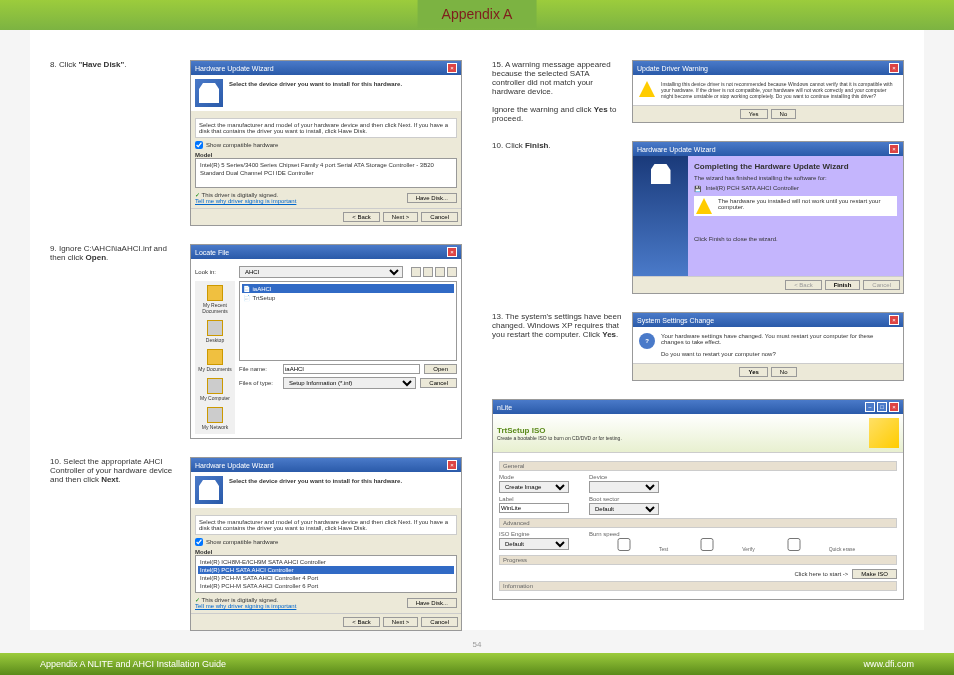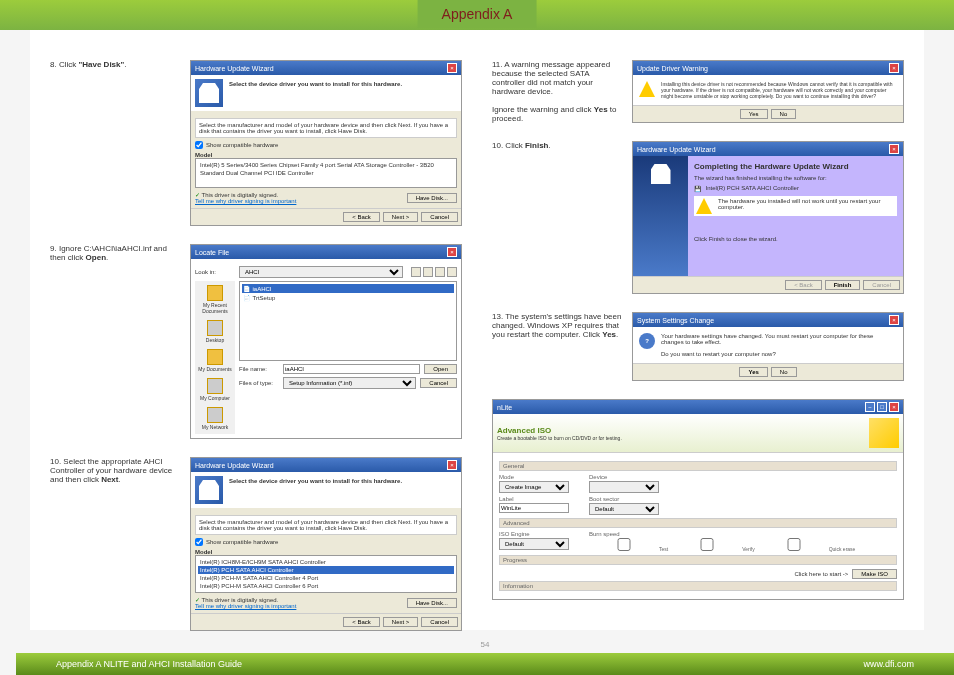--- a/index.html
+++ b/index.html
@@ -47,21 +47,21 @@
 .file-item{display:flex;align-items:center;gap:2px;padding:1px}
 .file-item.sel{background:#316ac5;color:#fff}
 .nlite{background:#fff}
 .nlite-top{background:linear-gradient(to bottom,#fff,#e8f0d0);padding:4px;display:flex;justify-content:space-between;align-items:center;border-bottom:1px solid #ccc}
 .nlite-yellow{width:30px;height:30px;background:linear-gradient(135deg,#ffe066,#ffcc00)}
 .nlite-form{padding:6px;font-size:6px}
 .nlite-row{display:flex;gap:20px;margin:3px 0}
 .nlite-field{display:flex;flex-direction:column;gap:1px}
 .nlite-field label{color:#666}
 .nlite-field select,.nlite-field input{border:1px solid #999;padding:1px;width:70px;font-size:6px}
-.footer{position:absolute;bottom:0;left:16px;right:0}
+.footer{position:absolute;bottom:0;left:0;right:0}
 .pagenum{text-align:center;color:#999;font-size:8px;padding:4px}
 .footbar{background:linear-gradient(to bottom,#9ccc3c,#5a8a1a);color:#fff;padding:6px 40px;display:flex;justify-content:space-between;font-size:9px}
 .section-label{background:#e8e0d0;padding:1px 3px;font-size:6px;color:#666;border:1px solid #ccc;margin:2px 0}
 </style>
 </head>
 <body>
 
 <div class="header">
  <div class="tab">Appendix A</div>
 </div>
@@ -225,21 +225,21 @@
     </div>
    </div>
   </div>
 
  </div>
 
  <div class="col">
 
   <div class="step">
    <div class="step-text">
-    <span>11.</span>
+    <span>15.</span>
     <span>A warning message appeared because the selected SATA controller did not match your hardware device.</span>
     <br><br>
     <span>Ignore the warning and click </span><span class="bold">Yes</span><span> to proceed.</span>
    </div>
    <div class="shot">
     <div class="titlebar">
             <span>Update Driver Warning</span>
             <span class="x">×</span>
           </div>
     <div class="warn-body">
@@ -317,21 +317,21 @@
     <div class="titlebar">
             <span>nLite</span>
             <div style="display:flex;gap:2px">
               <span class="x" style="background:#4a7ac9">−</span>
               <span class="x" style="background:#4a7ac9">□</span>
               <span class="x">×</span>
             </div>
           </div>
     <div class="nlite-top">
      <div>
-              <div class="bold" style="color:#5a8a1a;font-size:8px">Advanced ISO</div>
+              <div class="bold" style="color:#5a8a1a;font-size:8px">TrtSetup ISO</div>
               <div style="font-size:5px">Create a bootable ISO to burn on CD/DVD or for testing.</div>
             </div>
      <div class="nlite-yellow"></div>
     </div>
     <div class="nlite-form">
      <div class="section-label">General</div>
      <div class="nlite-row">
       <div class="nlite-field">
                 <label>Mode</label>
                 <select><option>Create Image</option></select>

